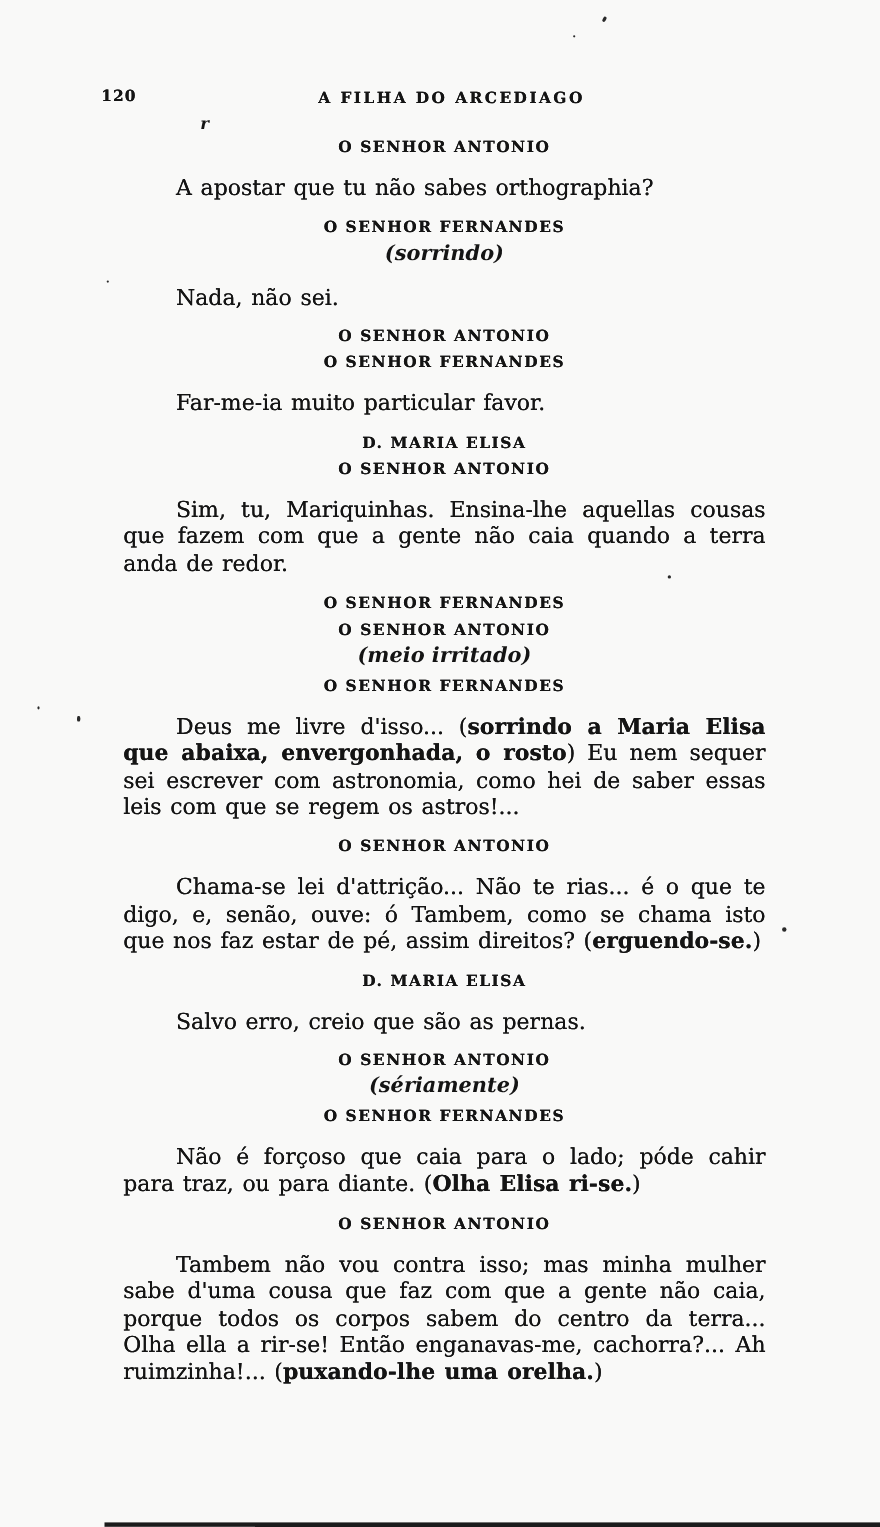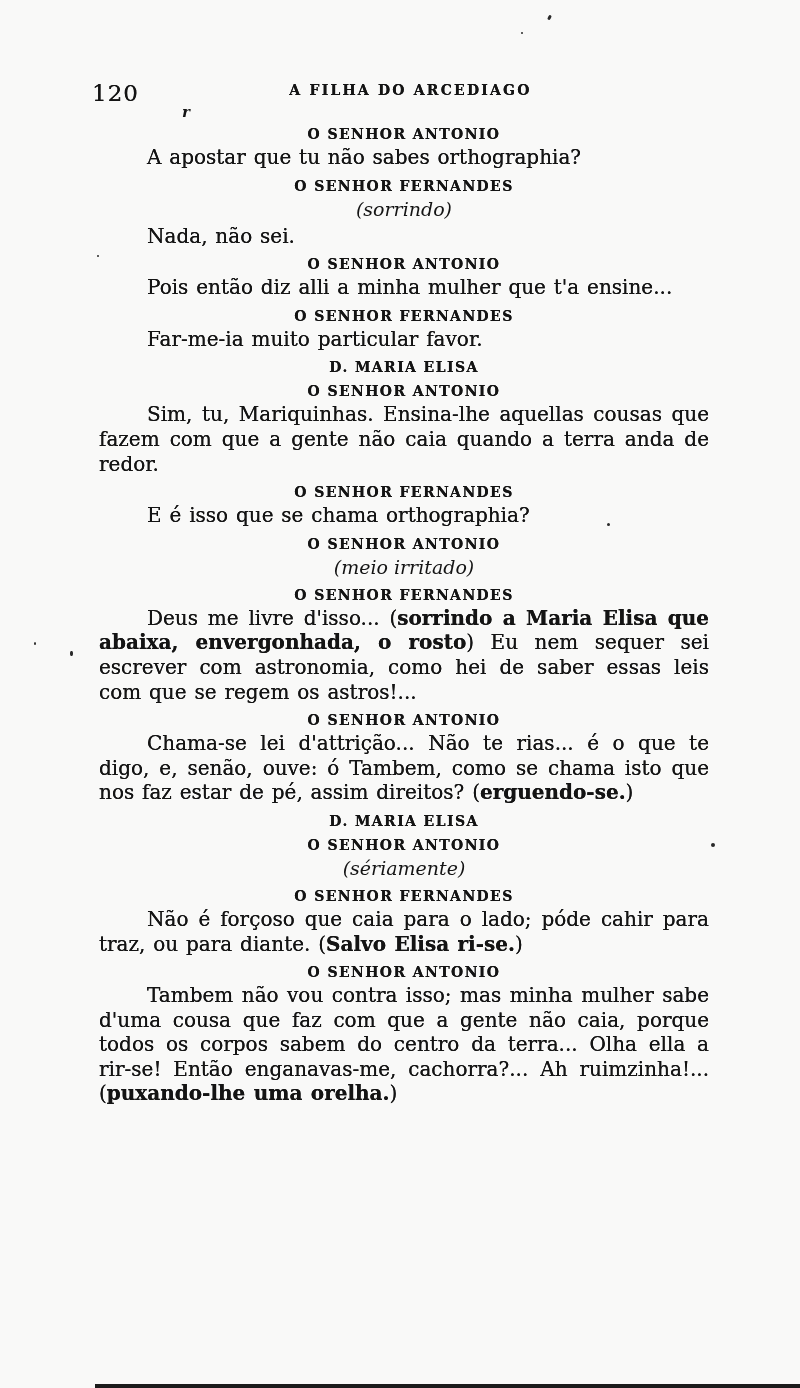--- a/index.html
+++ b/index.html
@@ -21,21 +21,21 @@
     left: 96px; top: 80px;
     width: 616px;
   }
   .runhead {
     position: relative;
     height: 22px;
     margin-bottom: 24px;
   }
   .pagenum {
     position: absolute; left: -4px; top: 0;
-    font-size: 23px; font-weight: normal;
+    font-size: 14px; font-weight: bold;
     letter-spacing: 1px;
     text-shadow: 0 0 0.5px currentColor;
   }
   .runtitle {
     position: absolute; left: 0; right: 28px; top: 2px;
     text-align: center;
     font-size: 14px; font-weight: bold;
     letter-spacing: 2.2px;
     text-shadow: 0 0 0.4px currentColor;
     margin-left: 41px;
@@ -51,25 +51,25 @@
     font-weight: bold;
     letter-spacing: 1.4px;
     line-height: 16px;
     margin: 8px 0 3px 0;
     text-shadow: 0 0 0.4px currentColor;
   }
   .direction {
     text-align: center;
     font-size: 19px;
     font-style: italic;
-    font-weight: normal;
+    font-weight: bold;
     line-height: 24px;
   }
   .para {
-    margin: 3px;
+    margin: 16px;
     font-size: 20px;
     line-height: 24.6px;
     text-align: justify;
     text-indent: 48px;
     word-spacing: 1.5px;
     text-shadow: 0 0 0.45px currentColor;
   }
   .para .it  { }
   .para .bit { font-weight: bold; }
   .ink-speck {
@@ -97,39 +97,38 @@
       <span class="stray-r">r</span>
     </div>
 
     <div>
         <div class="speaker">O SENHOR ANTONIO</div>
         <p class="para"><span>A apostar que tu não sabes orthographia?</span></p>
         <div class="speaker">O SENHOR FERNANDES</div>
         <div class="direction">(sorrindo)</div>
         <p class="para"><span>Nada, não sei.</span></p>
         <div class="speaker">O SENHOR ANTONIO</div>
-        <p class="para"><span>Pois então diz alli a minha mulher que t'a ensine...</span></p>
         <div class="speaker">O SENHOR FERNANDES</div>
         <p class="para"><span>Far-me-ia muito particular favor.</span></p>
         <div class="speaker">D. MARIA ELISA</div>
         <div class="speaker">O SENHOR ANTONIO</div>
         <p class="para"><span>Sim, tu, Mariquinhas. Ensina-lhe aquellas cousas que fazem com que a gente não caia quando a terra anda de redor.</span></p>
         <div class="speaker">O SENHOR FERNANDES</div>
-        <p class="para"><span>E é isso que se chama orthographia?</span></p>
         <div class="speaker">O SENHOR ANTONIO</div>
         <div class="direction">(meio irritado)</div>
         <div class="speaker">O SENHOR FERNANDES</div>
         <p class="para"><span>Deus me livre d'isso... (</span><span class="bit">sorrindo a Maria Elisa que abaixa, envergonhada, o rosto</span><span>) Eu nem sequer sei escrever com astronomia, como hei de saber essas leis com que se regem os astros!...</span></p>
         <div class="speaker">O SENHOR ANTONIO</div>
         <p class="para"><span>Chama-se </span><span class="it">lei d'attrição</span><span>... Não te rias... é o que te digo, e, senão, ouve: ó Tambem, como se chama isto que nos faz estar de pé, assim direitos? (</span><span class="bit">erguendo-se.</span><span>)</span></p>
         <div class="speaker">D. MARIA ELISA</div>
+        <p class="para"><span>Salvo erro, creio que são as pernas.</span></p>
         <div class="speaker">O SENHOR ANTONIO</div>
         <div class="direction">(sériamente)</div>
         <div class="speaker">O SENHOR FERNANDES</div>
-        <p class="para"><span>Não é forçoso que caia para o lado; póde cahir para traz, ou para diante. (</span><span class="bit">Salvo Elisa ri-se.</span><span>)</span></p>
+        <p class="para"><span>Não é forçoso que caia para o lado; póde cahir para traz, ou para diante. (</span><span class="bit">Olha Elisa ri-se.</span><span>)</span></p>
         <div class="speaker">O SENHOR ANTONIO</div>
         <p class="para"><span>Tambem não vou contra isso; mas minha mulher sabe d'uma cousa que faz com que a gente não caia, porque todos os corpos sabem do centro da terra... Olha ella a rir-se! Então enganavas-me, cachorra?... Ah ruimzinha!... (</span><span class="bit">puxando-lhe uma orelha.</span><span>)</span></p>
       </div>
 
   </div>
 
   <div class="ink-speck" style="left:548px; top:15px; width:3px; height:5px; transform:rotate(30deg); border-radius:40%;"></div>
   <div class="ink-speck" style="left:521px; top:32px; width:2px; height:2px;"></div>
   <div class="ink-speck" style="left:97px; top:255px; width:2px; height:2px;"></div>
   <div class="ink-speck" style="left:607px; top:523px; width:3px; height:3px;"></div>

